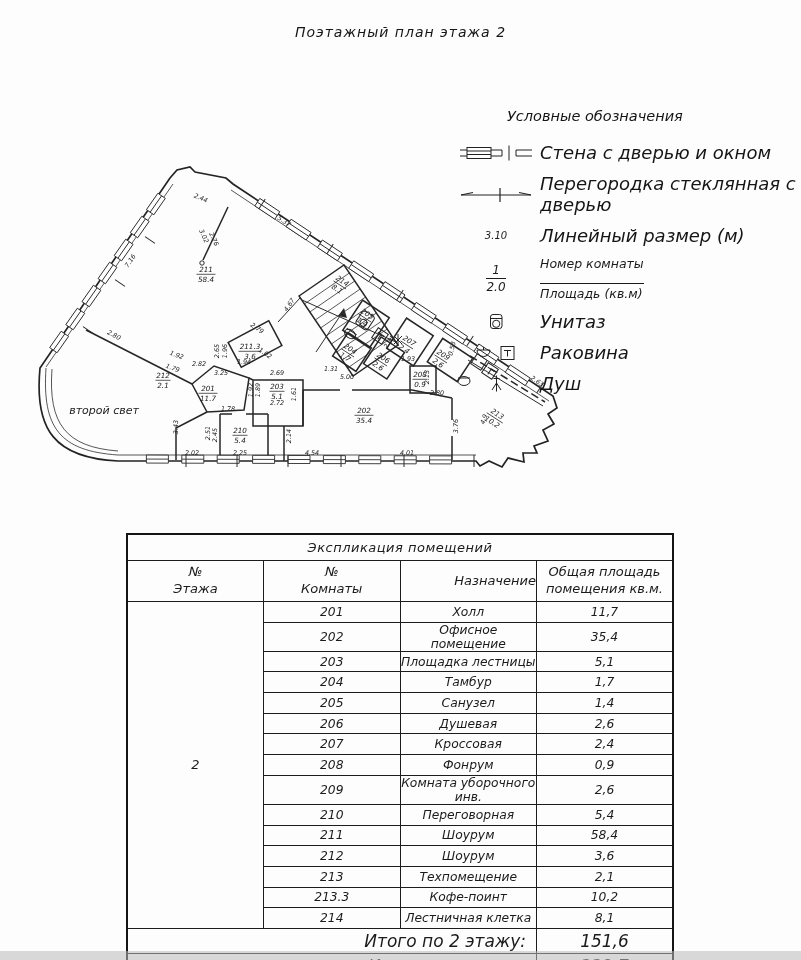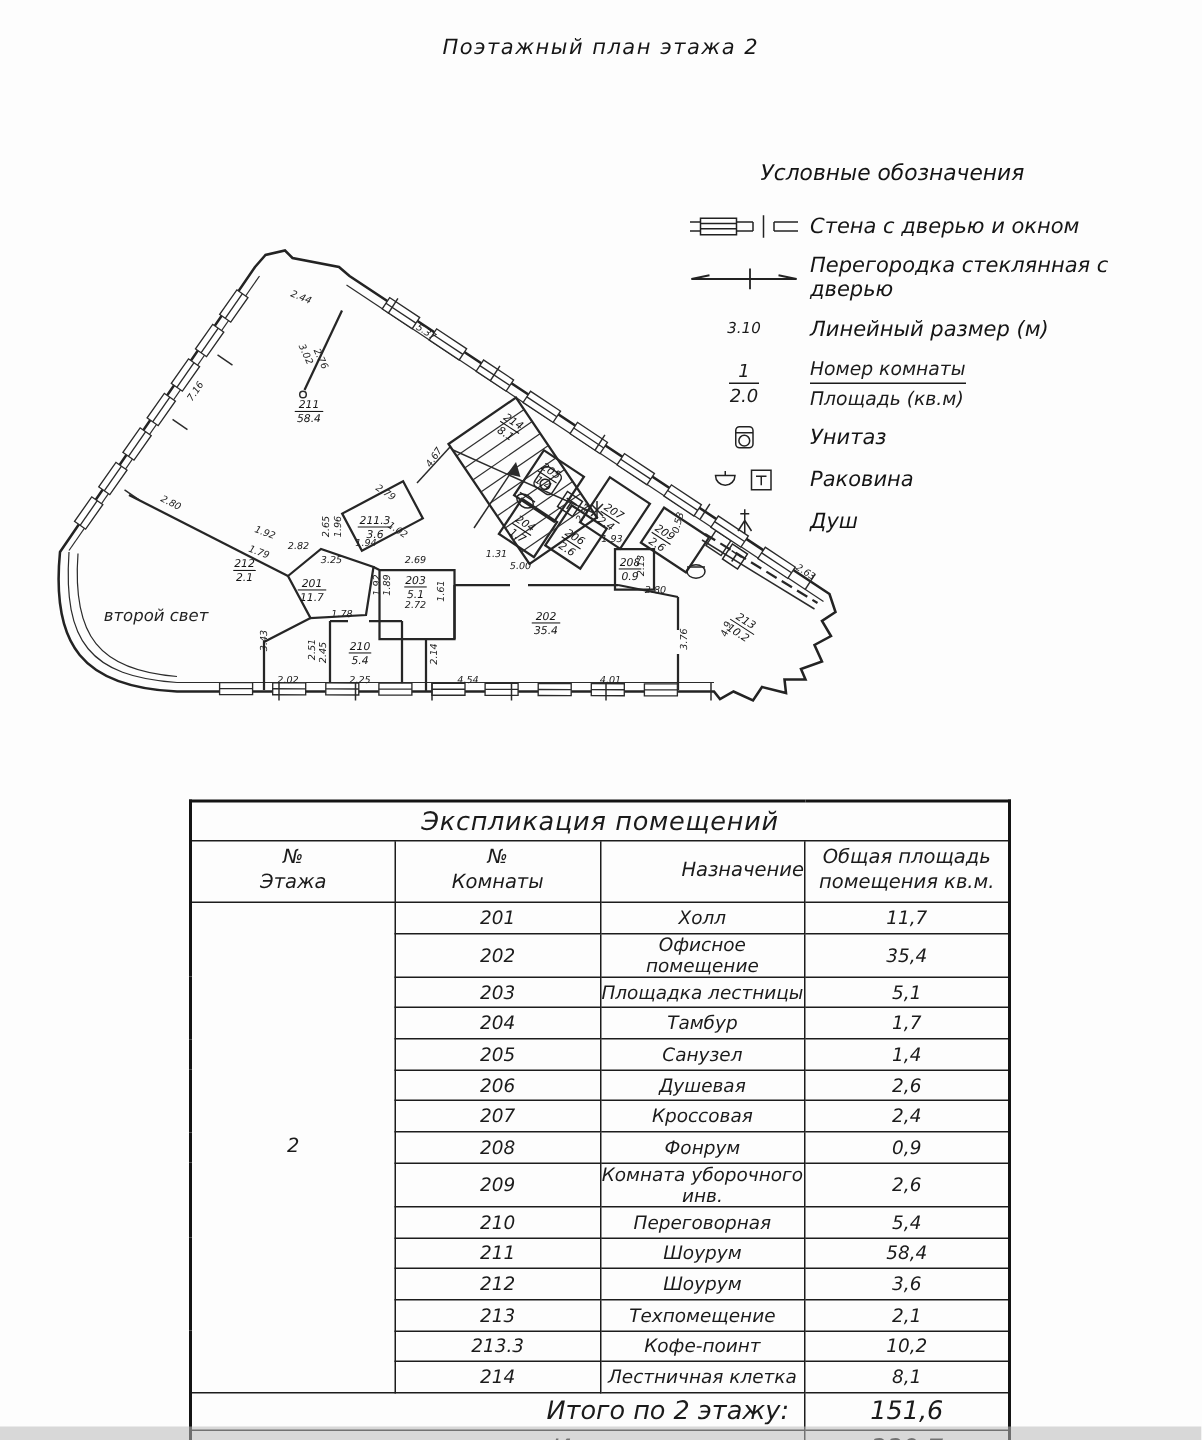--- a/index.html
+++ b/index.html
@@ -24,37 +24,37 @@
   .dim{font:italic 6.4px "DejaVu Sans",sans-serif;fill:#222;}
   .rnum,.rarea{font:italic 7.2px "DejaVu Sans",sans-serif;fill:#161616;}
   .frline{stroke:#161616;stroke-width:.7;}
   .voidtxt{font:italic 11px "DejaVu Sans",sans-serif;fill:#222;}
   .fixt{stroke:#242424;stroke-width:1;fill:none;}
   
   .legend{position:absolute;left:452px;top:108px;width:345px;}
   .legend-title{font-size:14.5px;margin:0 0 18px 55px;color:#151515;}
   .lrow{display:flex;align-items:center;margin-bottom:10px;min-height:17px;}
   .lico{width:88px;display:flex;justify-content:center;align-items:center;flex:none;}
-  .llabel{font-size:14px;color:#151515;}
+  .llabel{font-size:18px;color:#151515;}
   .lsym{font-size:10px;}
   .fraction{display:flex;flex-direction:column;align-items:center;font-size:12px;}
   .fraction .top{border-bottom:1.2px solid #1b1b1b;padding:0 6px 1px;}
   .fraction .bot{padding-top:1px;}
   .two-line{display:flex;flex-direction:column;font-size:12.5px;}
-  .two-line .top{border-bottom:1.2px solid #1b1b1b;padding-bottom:2px;}
+  .two-line .top{border-bottom:1.2px solid #1b1b1b;padding-bottom:12px;}
   .two-line .bot{padding-top:2px;}
   
   .expl{
     position:absolute;left:126px;top:533px;width:548px;
     border-collapse:collapse;table-layout:fixed;
   }
   .expl td{border:1.3px solid #1c1c1c;text-align:center;font-style:italic;
     padding:0;overflow:hidden;}
   .expl{border:2.6px solid #141414;}
-  .expl .ttl{height:25px;font-size:17px;letter-spacing:.5px;text-align:center;}
+  .expl .ttl{height:25px;font-size:13px;letter-spacing:.5px;text-align:center;}
   .expl .hdr td{height:40px;font-size:13px;line-height:1.3;white-space:pre-line;}
   .expl .c1{width:59px;} .expl .c2{width:67px;} .expl .c3{width:287px;text-align:right;} .expl .c4{width:135px;}
   .expl tbody td{height:19.7px;font-size:12.3px;}
   .expl td.floor{font-size:13px;}
   .expl .totals td{height:24px;font-size:17px;}
   .expl .tlabel{text-align:right;padding-right:10px;}
   .scan-strip{position:absolute;left:0;bottom:0;width:801px;height:9px;background:#b9b9b9;opacity:.55;}
 </style>
 </head>
 <body>

